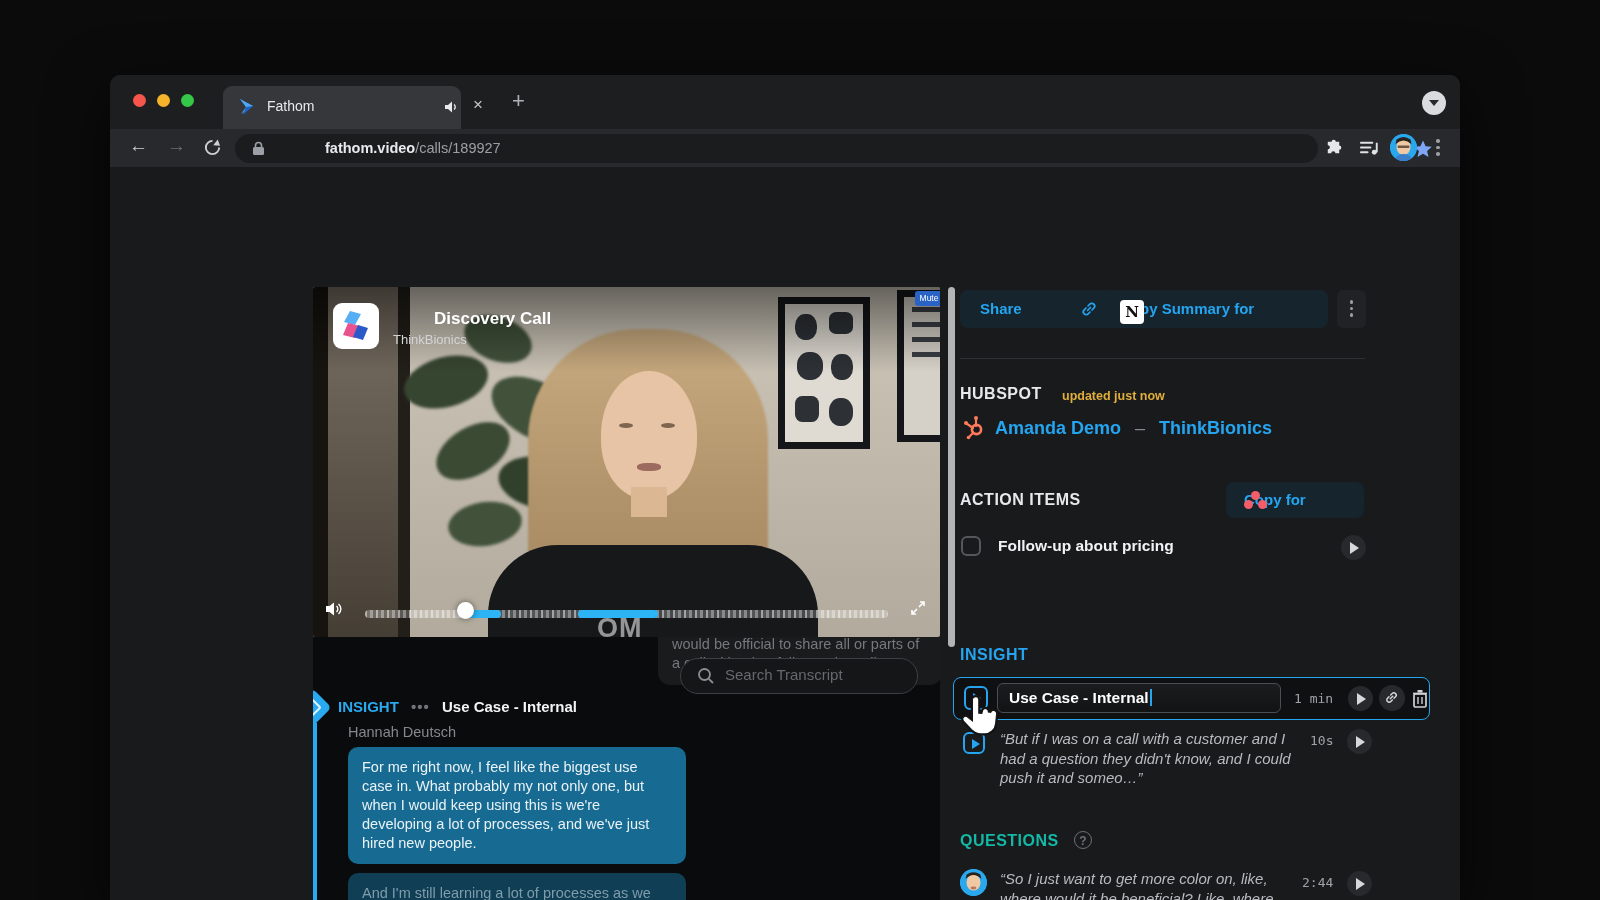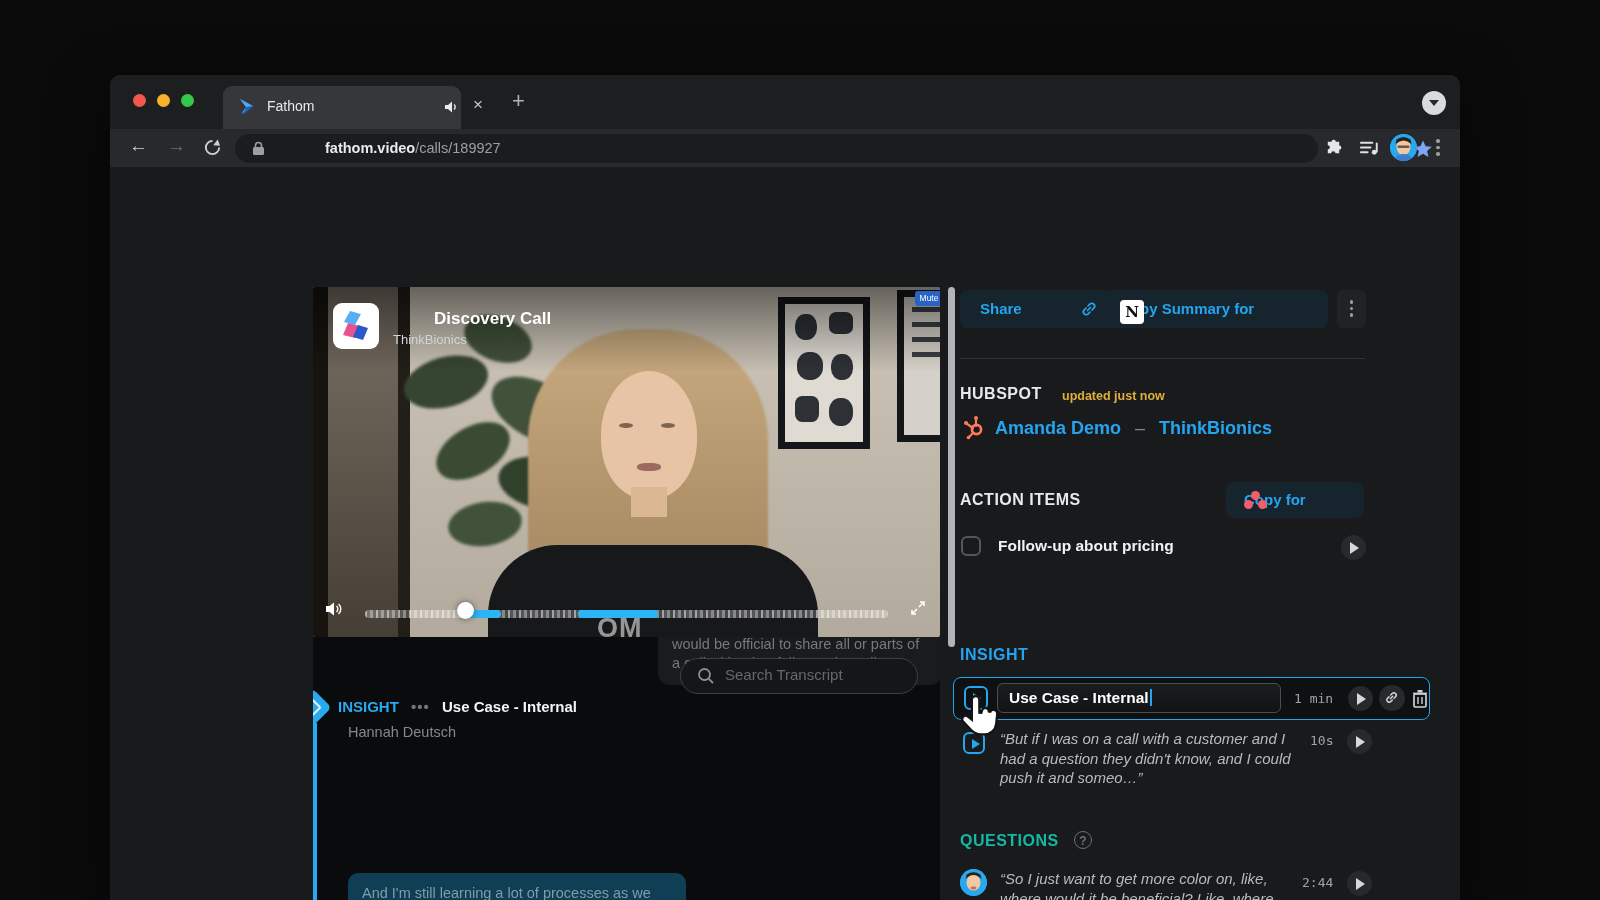--- a/index.html
+++ b/index.html
@@ -331,20 +331,21 @@
           <input placeholder="Search Transcript" style="">
         </div>
         <div class="ins-diamond"></div>
         <div class="ins-line"></div>
         <div class="ins-row">
           <span class="lbl">INSIGHT</span>
           <span class="dots">•••</span>
           <span class="ttl">Use Case - Internal</span>
         </div>
         <div class="speaker-name">Hannah Deutsch</div>
+        <div class="bubble bub1">For me right now, I feel like the biggest use case in. What probably my not only one, but when I would keep using this is we're developing a lot of processes, and we've just hired new people.</div>
         <div class="bubble bub2">And I'm still learning a lot of processes as we hop on these calls and someone is teaching us how to use our systems.</div>
 
       </div>
 
       <div class="btn share-btn">
         <span>Share</span>
         <svg width="18" height="18" viewBox="0 0 18 18">
           <path d="M7.5 10.5 l3-3 M6 8 L4.2 9.8 a2.8 2.8 0 0 0 4 4 L10 12 M12 10 l1.8-1.8 a2.8 2.8 0 0 0 -4-4 L8 6" stroke="#25a4f0" stroke-width="1.7" fill="none" stroke-linecap="round"></path>
         </svg>
       </div>

